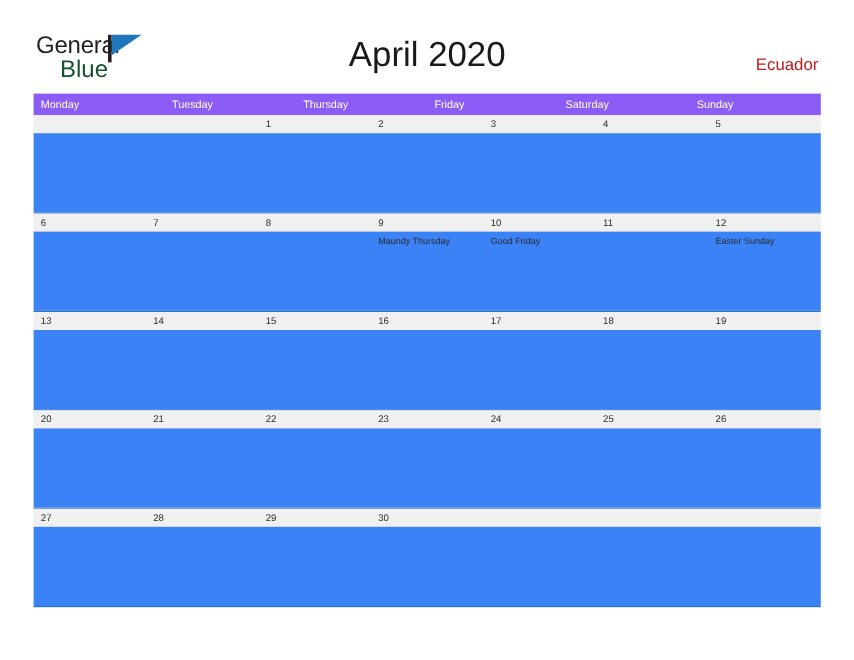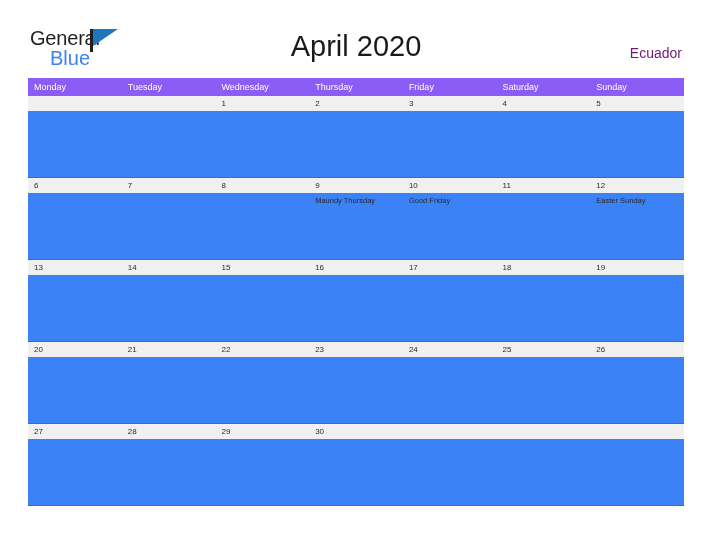--- a/index.html
+++ b/index.html
@@ -63,42 +63,42 @@
     height: 0;
     border-top: 0 solid transparent;
     border-left: 25px solid #1f76bc;
     border-bottom: 17px solid transparent;
   }
   .logo-blue {
     position: absolute;
     left: 20px;
     top: 20px;
     font-size: 20px;
-    color: #3b82f6;
+    color: #14532d;
     font-family: "Liberation Sans", sans-serif;
   }
 
   .title {
     position: absolute;
     left: 0;
     top: 30px;
     width: 712px;
     text-align: center;
     font-size: 29px;
     font-weight: 400;
     color: #1a1a1a;
     font-family: "Liberation Sans", sans-serif;
   }
 
   .country {
     position: absolute;
     right: 30px;
     top: 45px;
     font-size: 14px;
-    color: #701a75;
+    color: #b91c1c;
     font-family: "Liberation Sans", sans-serif;
   }
 
   
   .calendar {
     position: absolute;
     left: 28px;
     top: 78px;
     width: 656px;
   }
@@ -177,21 +177,20 @@
     <div class="title">April 2020</div>
 
     <div class="country">Ecuador</div>
   </div>
 
   <div class="calendar">
 
     <div class="weekday-row">
       <div class="weekday-cell">Monday</div>
       <div class="weekday-cell">Tuesday</div>
-      <div class="weekday-cell">Wednesday</div>
       <div class="weekday-cell">Thursday</div>
       <div class="weekday-cell">Friday</div>
       <div class="weekday-cell">Saturday</div>
       <div class="weekday-cell">Sunday</div>
     </div>
 
     <div class="week-row">
       <div class="date-band">
         <div class="date-cell"></div>
         <div class="date-cell"></div>

